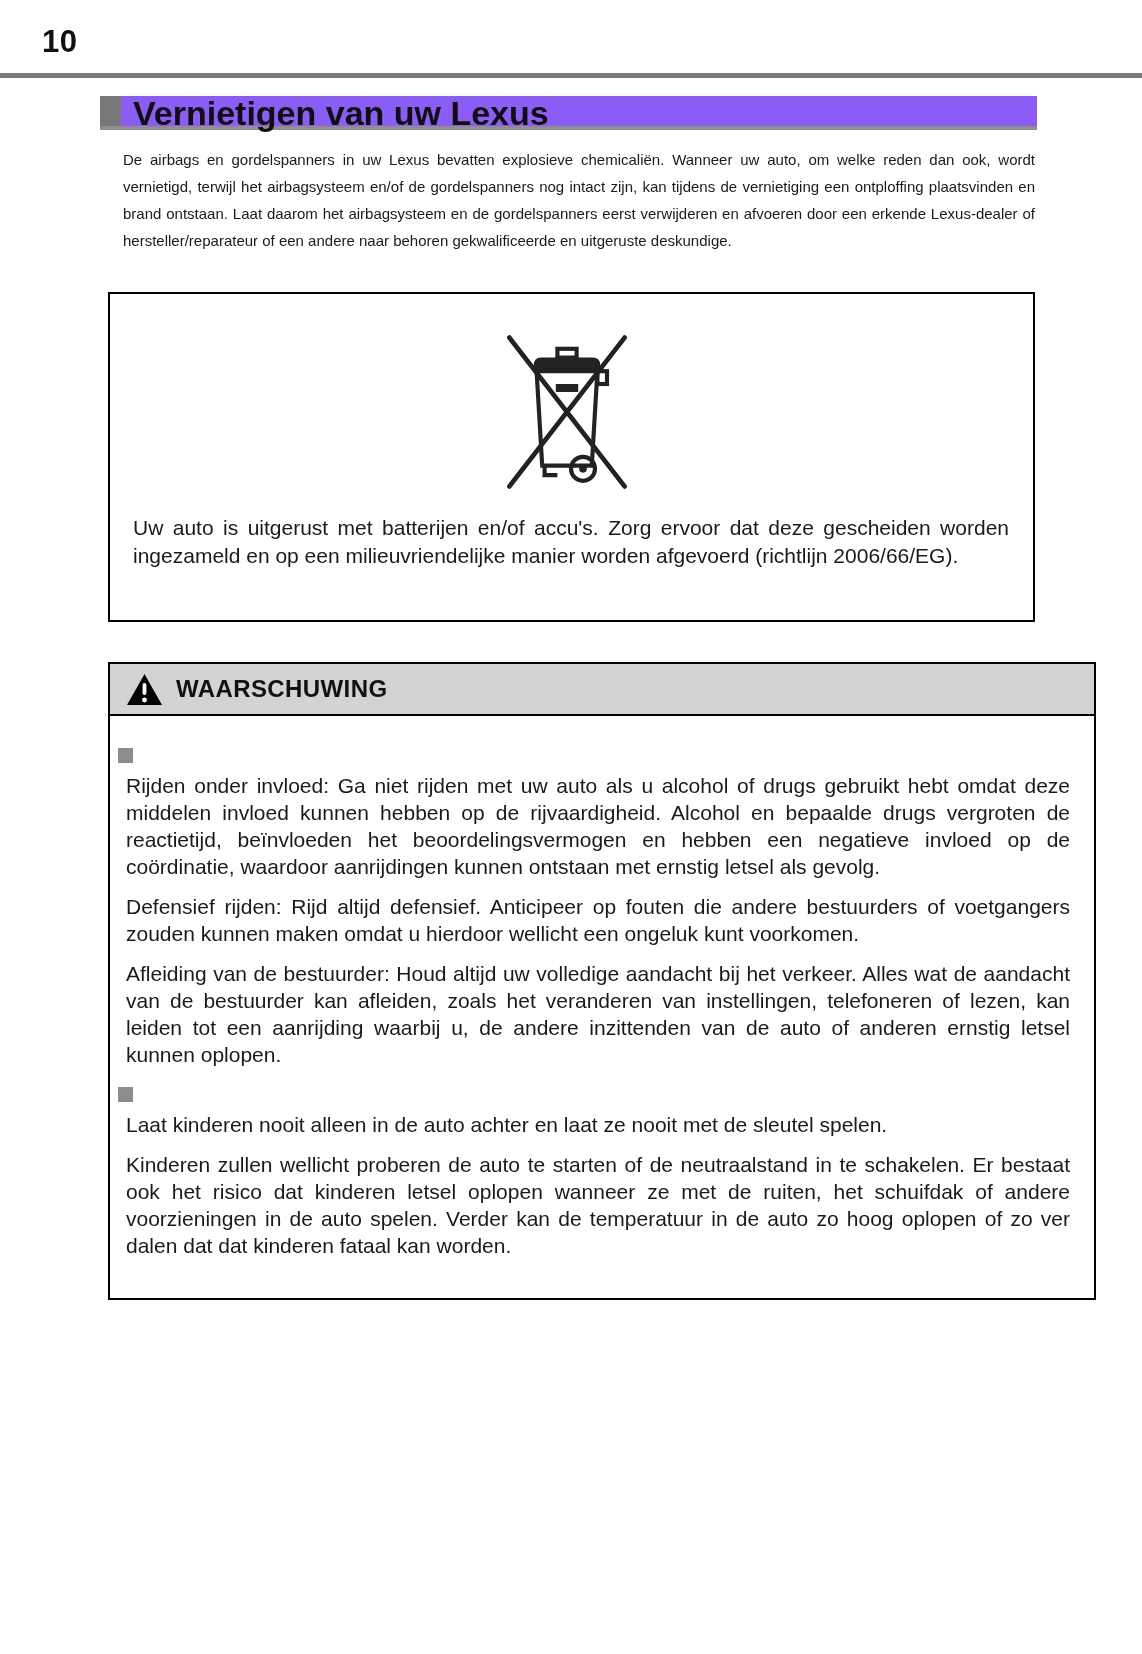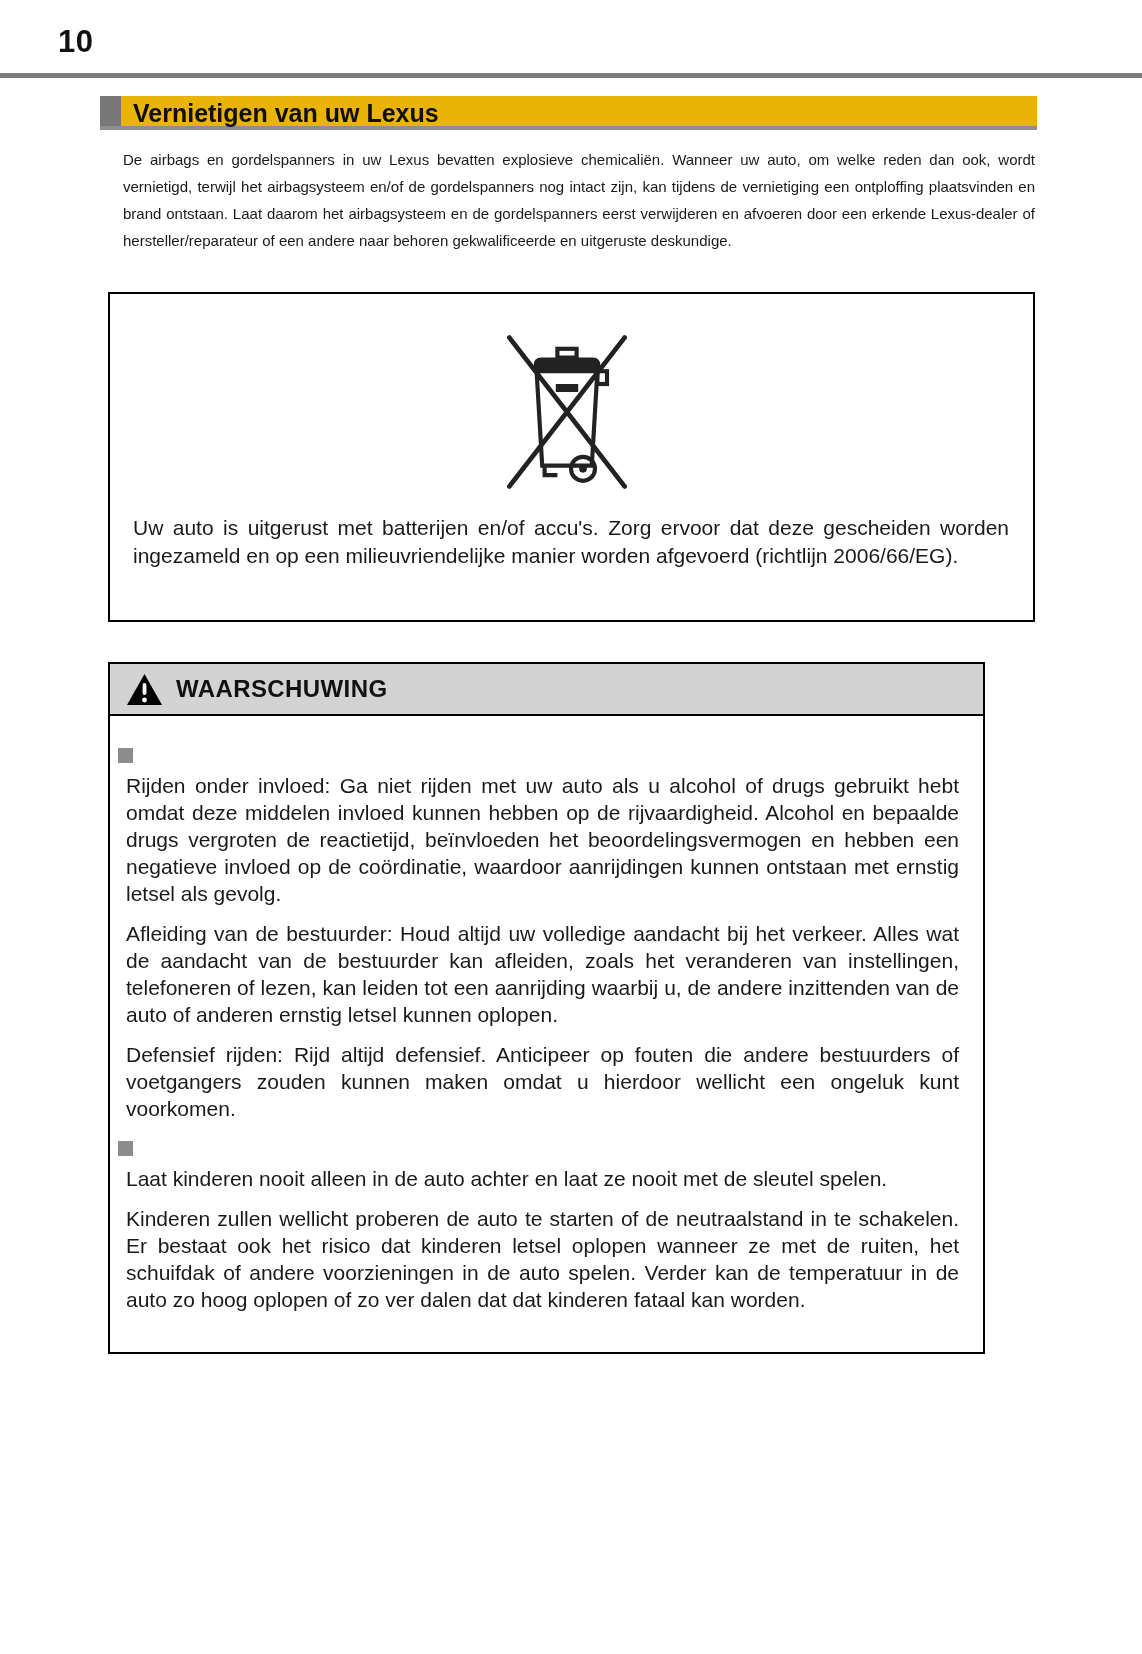--- a/index.html
+++ b/index.html
@@ -7,21 +7,21 @@
   .page {
     position: relative;
     width: 1142px;
     height: 1654px;
     background: #ffffff;
     font-family: "Liberation Sans", sans-serif;
     color: #1a1a1a;
     overflow: hidden;
   }
   .page-number {
-    padding: 24px 0 0 58px;
+    padding: 24px 0 0 42px;
     font-size: 31px;
     font-weight: bold;
     letter-spacing: 0.5px;
     color: #111;
   }
   .header-rule {
     margin-top: 13px;
     width: 100%;
     height: 5px;
     background: #7c7c7c;
@@ -36,22 +36,22 @@
     display: flex;
     height: 34px;
     border-bottom: 4px solid #8f8f8f;
   }
   .section-accent {
     width: 21px;
     background: #787878;
   }
   .section-title {
     flex: 1;
-    background: #eab308;
-    font-size: 25px;
+    background: #8b5cf6;
+    font-size: 34px;
     font-weight: 600;
     line-height: 34px;
     padding-left: 12px;
     color: #0f0f0f;
     white-space: nowrap;
   }
   .intro {
     margin: 16px 0 0 23px;
     width: 912px;
     font-size: 15px;
@@ -73,21 +73,21 @@
   .battery-text {
     margin-top: 18px;
     padding-left: 8px;
     font-size: 21px;
     line-height: 27.5px;
     text-align: justify;
   }
   
   .warning-box {
     margin: 40px 0 0 8px;
-    width: 877px;
+    width: 988px;
     border: 2px solid #000;
   }
   .warning-band {
     height: 52px;
     background: #d3d3d3;
     border-bottom: 2px solid #000;
     display: flex;
     align-items: center;
     padding-left: 16px;
   }
@@ -182,22 +182,22 @@
         <span class="warning-title">WAARSCHUWING</span>
       </div>
 
       <div class="warning-content">
 
         <div>
           <div class="warn-heading">
             <span class="square-bullet"></span>
           </div>
           <p class="warn-para">Rijden onder invloed: Ga niet rijden met uw auto als u alcohol of drugs gebruikt hebt omdat deze middelen invloed kunnen hebben op de rijvaardigheid. Alcohol en bepaalde drugs vergroten de reactietijd, beïnvloeden het beoordelingsvermogen en hebben een negatieve invloed op de coördinatie, waardoor aanrijdingen kunnen ontstaan met ernstig letsel als gevolg.</p>
+          <p class="warn-para">Defensief rijden: Rijd altijd defensief. Anticipeer op fouten die andere bestuurders of voetgangers zouden kunnen maken omdat u hierdoor wellicht een ongeluk kunt voorkomen.</p>
           <p class="warn-para">Afleiding van de bestuurder: Houd altijd uw volledige aandacht bij het verkeer. Alles wat de aandacht van de bestuurder kan afleiden, zoals het veranderen van instellingen, telefoneren of lezen, kan leiden tot een aanrijding waarbij u, de andere inzittenden van de auto of anderen ernstig letsel kunnen oplopen.</p>
-          <p class="warn-para">Defensief rijden: Rijd altijd defensief. Anticipeer op fouten die andere bestuurders of voetgangers zouden kunnen maken omdat u hierdoor wellicht een ongeluk kunt voorkomen.</p>
         </div>
 
         <div>
           <div class="warn-heading">
             <span class="square-bullet"></span>
           </div>
           <p class="warn-para">Laat kinderen nooit alleen in de auto achter en laat ze nooit met de sleutel spelen.</p>
           <p class="warn-para">Kinderen zullen wellicht proberen de auto te starten of de neutraalstand in te schakelen. Er bestaat ook het risico dat kinderen letsel oplopen wanneer ze met de ruiten, het schuifdak of andere voorzieningen in de auto spelen. Verder kan de temperatuur in de auto zo hoog oplopen of zo ver dalen dat dat kinderen fataal kan worden.</p>
         </div>
 

